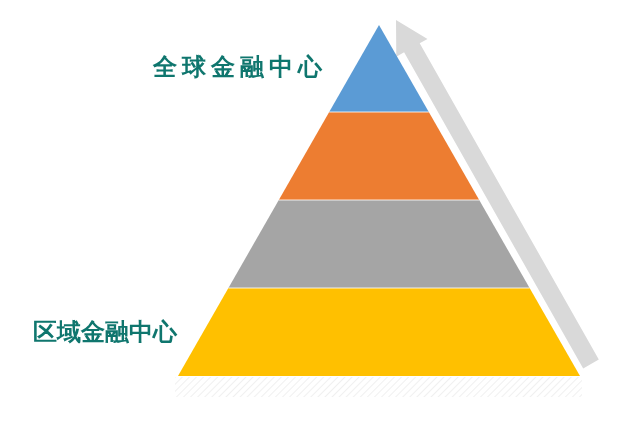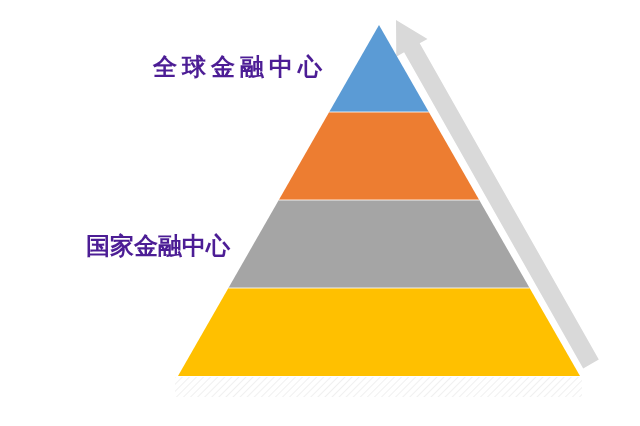--- a/index.html
+++ b/index.html
@@ -16,21 +16,21 @@
     font-family: "Liberation Sans", "DejaVu Sans", sans-serif;
   }
   .diagram-svg {
     position: absolute;
     left: 0;
     top: 0;
   }
   .lvl-label {
     position: absolute;
     white-space: nowrap;
-    color: #4c1d95;
+    color: #0f766e;
     font-weight: 700;
     font-size: 24px;
     line-height: 29px;
     text-align: right;
   }
   .lvl-label.wide {
     letter-spacing: 5px;
   }
 </style>
 </head>
@@ -58,16 +58,16 @@
     <polygon points="228.4,288 529.6,288 580,376 178,376" fill="#ffc000"></polygon>
 
     <line x1="329.2" y1="112" x2="428.8" y2="112" stroke-width="1.4" stroke-opacity="0.55" stroke="#ffffff"></line>
     <line x1="278.8" y1="200" x2="479.2" y2="200" stroke-width="1.4" stroke-opacity="0.55" stroke="#ffffff"></line>
     <line x1="228.4" y1="288" x2="529.6" y2="288" stroke-width="1.4" stroke-opacity="0.55" stroke="#ffffff"></line>
   </svg>
 
   <div class="lvl-label wide" style="top:52px;  right:313px;">全球金融中心</div>
 
 
-  <div class="lvl-label" style="top:231px; right:410px;">国家金融中心</div>
 
+  <div class="lvl-label" style="top:317px; right:463px;">区域金融中心</div>
 
 </div>
 
 </body></html>

